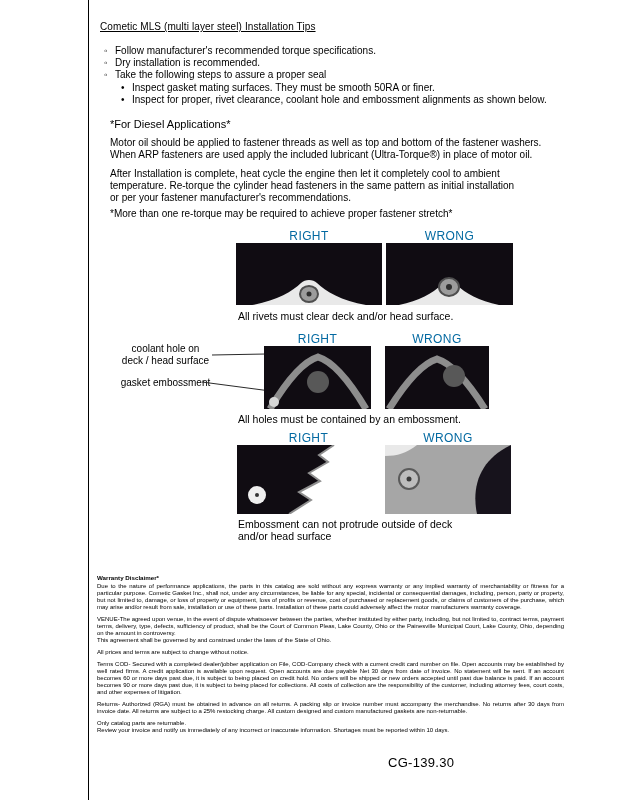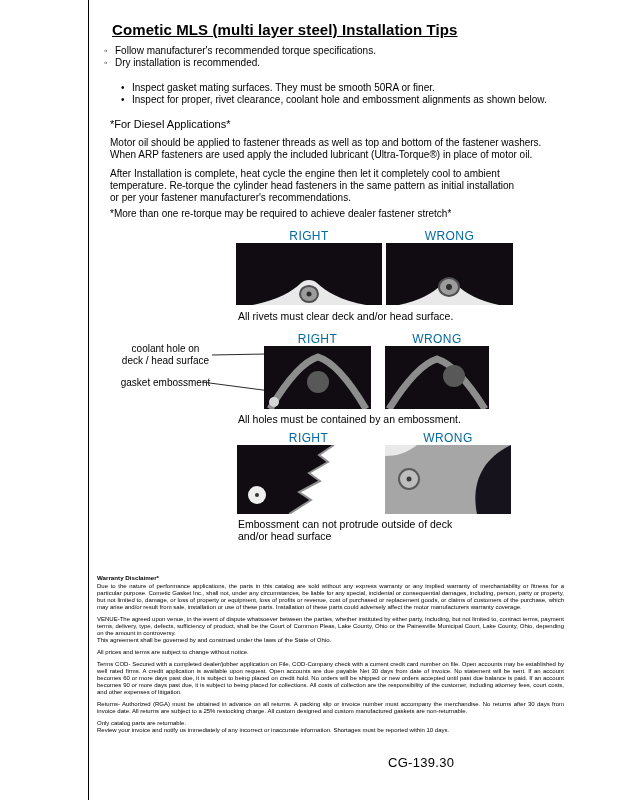--- a/index.html
+++ b/index.html
@@ -1,21 +1,21 @@
 <!DOCTYPE html>
 <html><head>
 <meta charset="utf-8">
 <style>
   * { margin:0; padding:0; box-sizing:border-box; }
   html,body { background:#ffffff; }
   body { width:618px; height:800px; font-family:"Liberation Sans", sans-serif; color:#000; }
   .page { position:relative; width:618px; height:800px; background:#fff; overflow:hidden; }
   .vrule { position:absolute; left:88px; top:0; width:1px; height:800px; background:#000; }
 
-  .title { position:absolute; left:112px; top:21px; font-size:15px; font-weight:bold; text-decoration:underline; letter-spacing:.1px; }
+  .title { position:absolute; left:100px; top:21px; font-size:10px; font-weight:normal; text-decoration:underline; letter-spacing:.1px; }
 
   .bullets { position:absolute; left:104px; top:45px; width:480px; list-style:none; font-size:10px; line-height:12px; }
   .bullets li { margin-bottom:0; }
   .marker { display:inline-block; width:11px; text-align:left; }
   .subbullets { position:absolute; left:121px; top:82px; width:470px; list-style:none; font-size:10px; line-height:12px; }
 
   .diesel-heading { position:absolute; left:110px; top:118px; font-size:11px; font-weight:normal; }
   .para { position:absolute; left:110px; width:460px; font-size:10px; line-height:12px; white-space:pre-line; }
   .para1 { top:137px; }
   .para2 { top:168px; }
@@ -39,34 +39,35 @@
 <body>
 
 <div class="page">
   <div class="vrule"></div>
 
   <h1 class="title">Cometic MLS (multi layer steel) Installation Tips</h1>
 
   <ul class="bullets">
     <li><span class="marker">◦</span><span>Follow manufacturer's recommended torque specifications.</span></li>
     <li><span class="marker">◦</span><span>Dry installation is recommended.</span></li>
+    <li><span class="marker">◦</span><span>Take the following steps to assure a proper seal</span></li>
   </ul>
 
   <ul class="subbullets">
     <li><span class="marker">•</span><span>Inspect gasket mating surfaces.  They must be smooth 50RA or finer.</span></li>
     <li><span class="marker">•</span><span>Inspect for proper, rivet clearance, coolant hole and embossment alignments as shown below.</span></li>
   </ul>
 
   <h2 class="diesel-heading">*For Diesel Applications*</h2>
   <p class="para para1">Motor oil should be applied to fastener threads as well as top and bottom of the fastener washers.
 When ARP fasteners are used apply the included lubricant (Ultra-Torque®) in place of motor oil.</p>
   <p class="para para2">After Installation is complete, heat cycle the engine then let it completely cool to ambient
 temperature. Re-torque the cylinder head fasteners in the same pattern as initial installation
 or per your fastener manufacturer's recommendations.</p>
-  <p class="para note">*More than one re-torque may be required to achieve dealer fastener stretch*</p>
+  <p class="para note">*More than one re-torque may be required to achieve proper fastener stretch*</p>
 
   <div class="col-label" style="left:236px; top:229px; width:146px;">RIGHT</div>
   <div class="col-label" style="left:386px; top:229px; width:127px;">WRONG</div>
 
   <div class="fig" style="left:236px; top:243px; width:146px; height:62px;">
     <svg viewBox="0 0 146 62">
       <rect width="146" height="62" fill="#100c12"></rect>
       <path d="M16,62 C40,58 57,48 65,40 C69,36 77,36 81,40 C89,48 106,58 130,62 Z" fill="#e9e9e9"></path>
       <ellipse cx="73" cy="51" rx="9" ry="8" fill="#9c9c9c" stroke="#4e4e4e" stroke-width="2"></ellipse>
       <circle cx="73" cy="51" r="2.5" fill="#2e2e2e"></circle>

